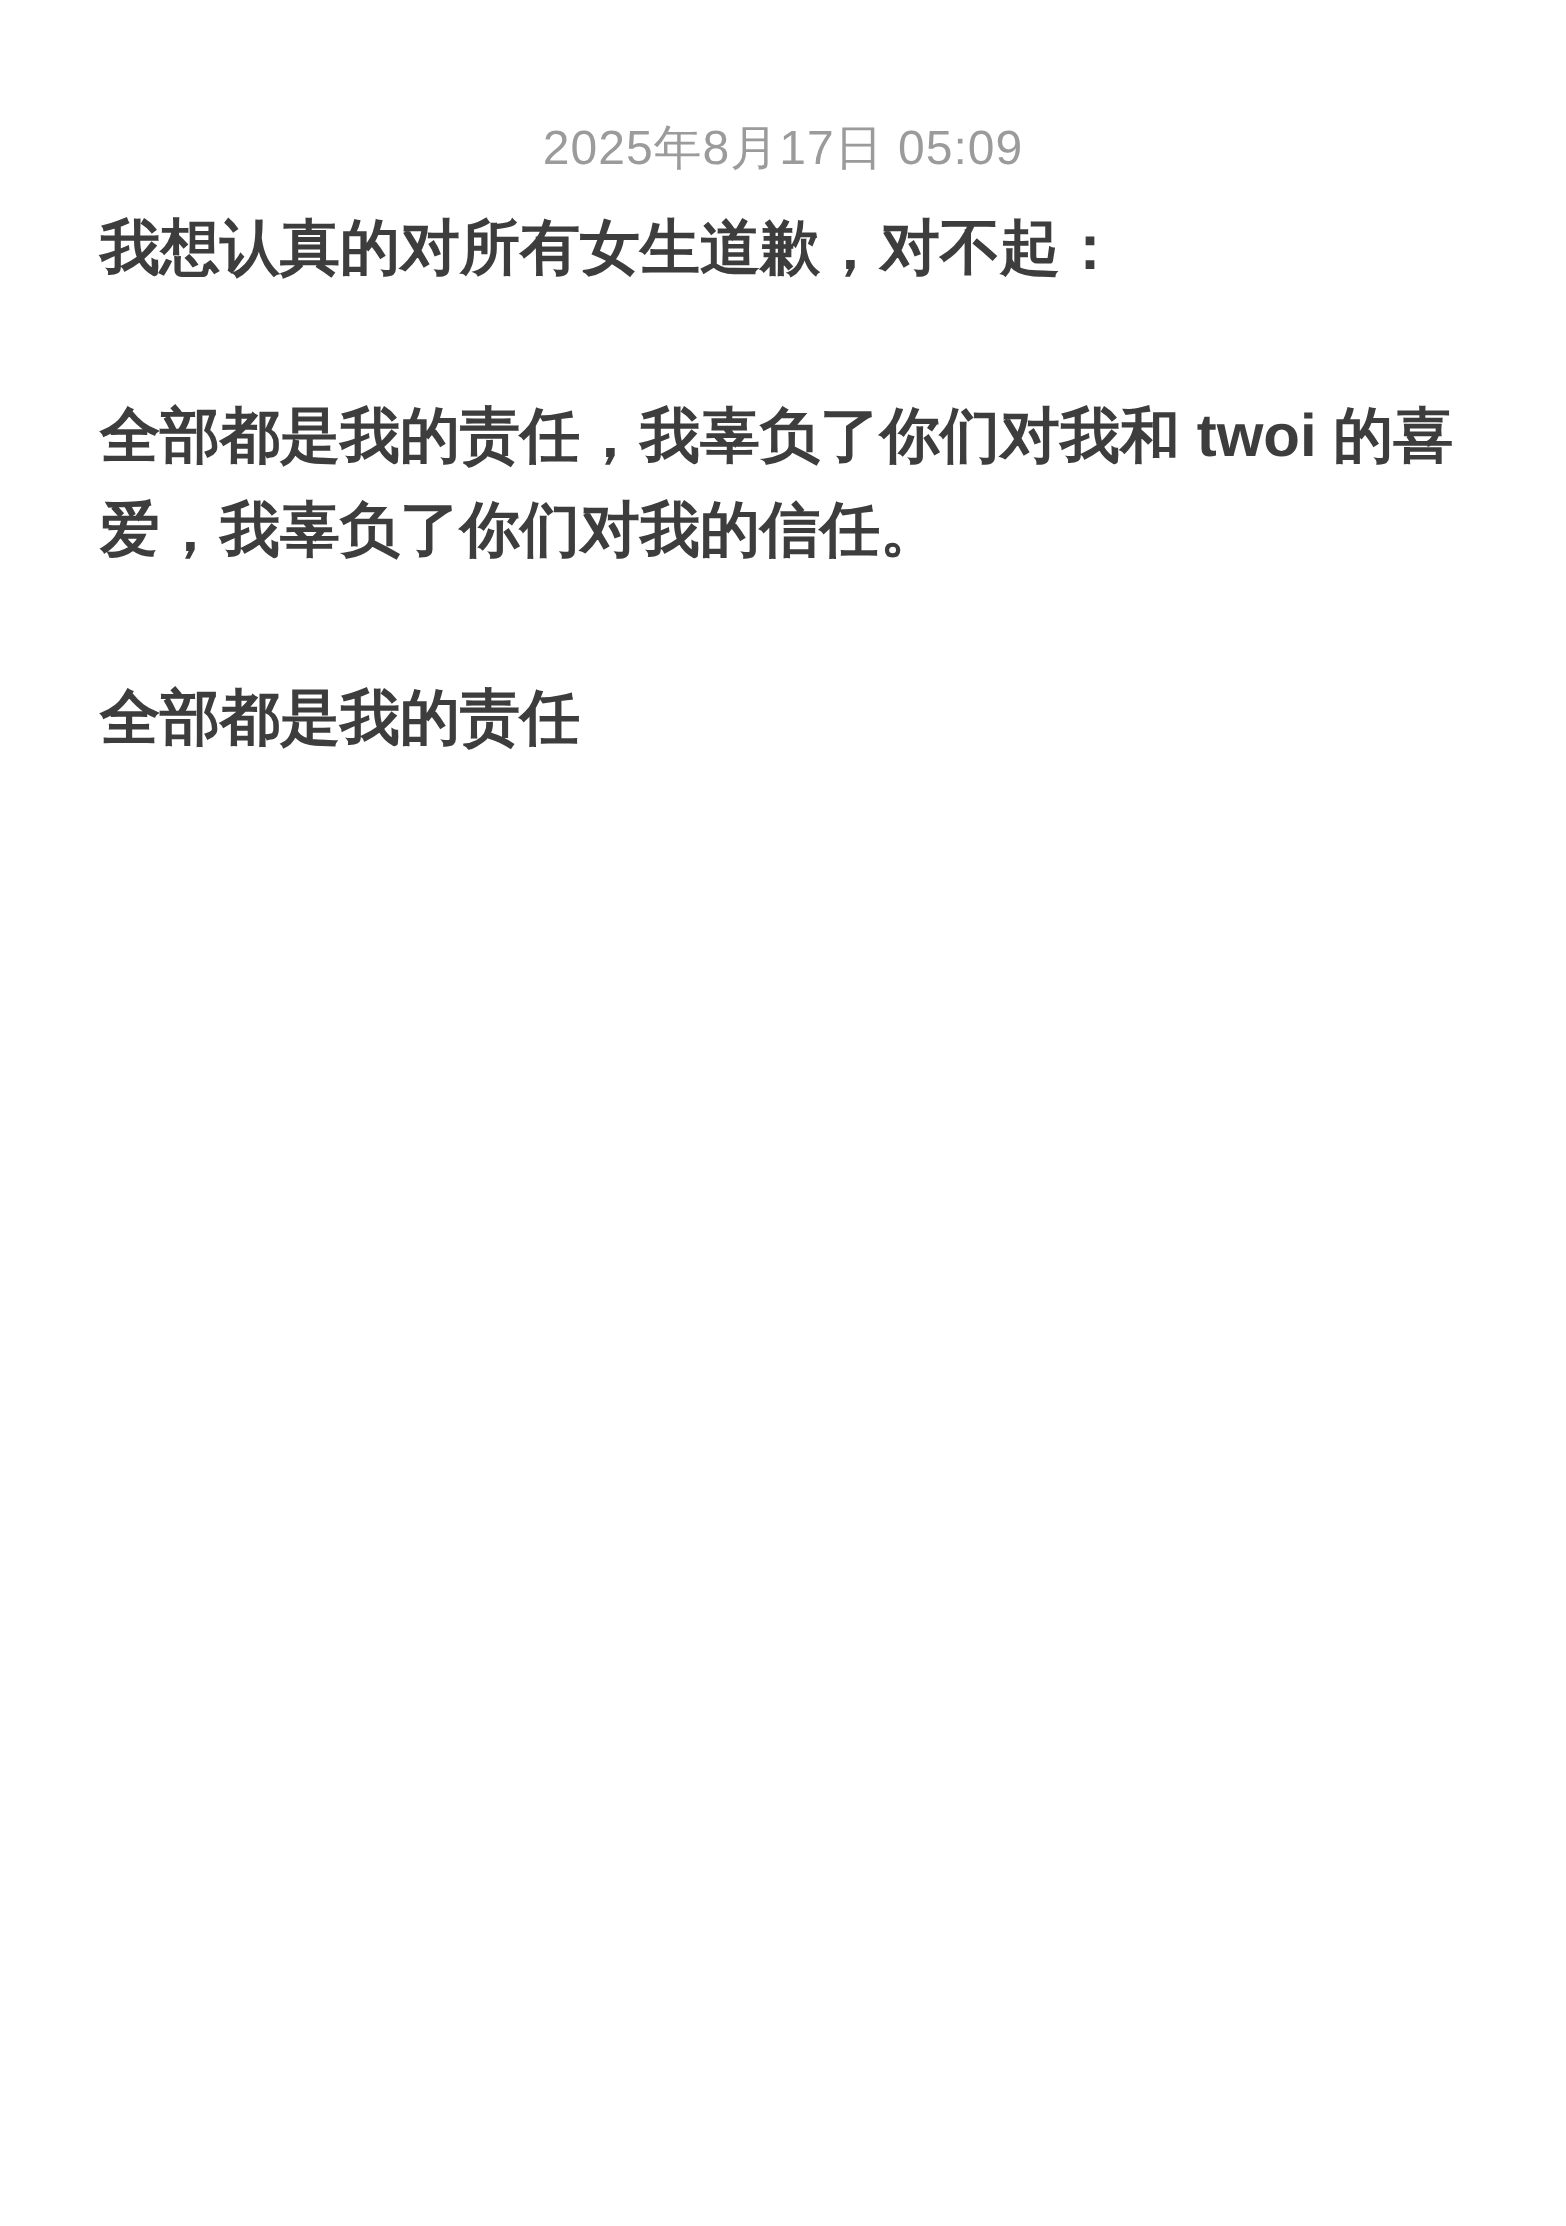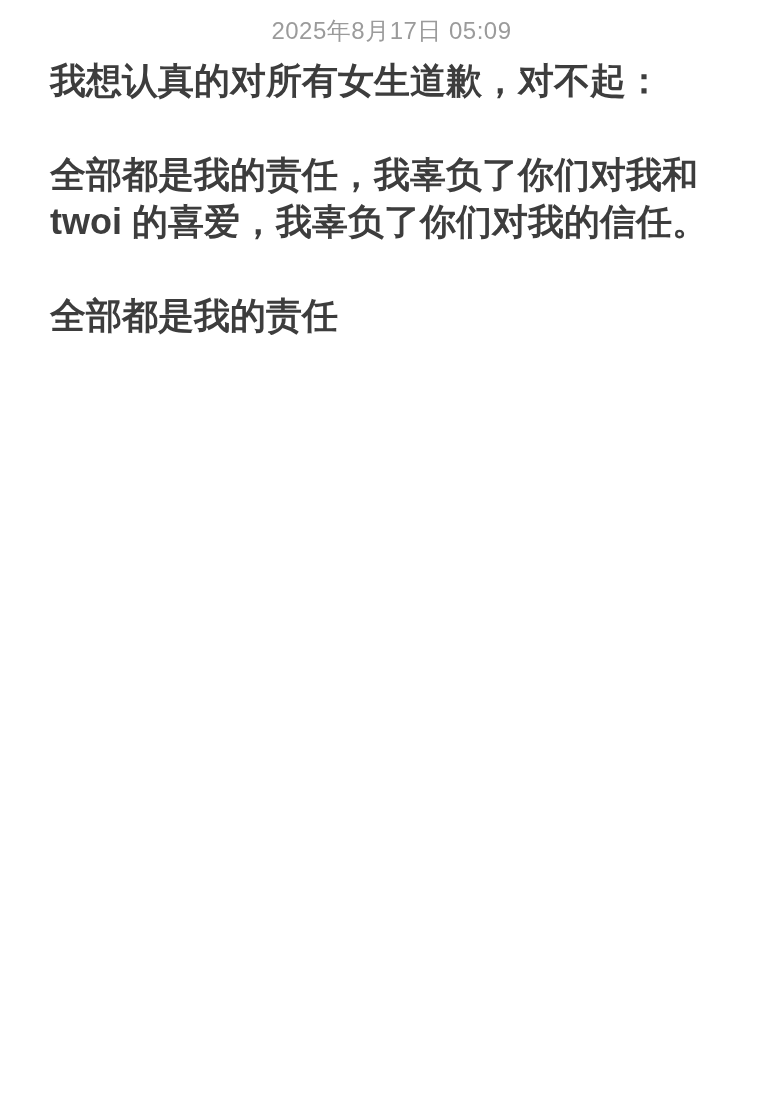--- a/index.html
+++ b/index.html
@@ -14,26 +14,27 @@
     font-family: "Liberation Sans", sans-serif;
   }
   .timestamp {
     padding-top: 14px;
     text-align: center;
     font-size: 24px;
     line-height: 33px;
     font-weight: 400;
     color: #9b9b9b;
     letter-spacing: 0.5px;
+    margin-top: 44px;
   }
   .post-body {
     margin: 10px 70px 0 50px;
     width: 684px;
     color: #3d3d3d;
-    font-size: 36px;
+    font-size: 30px;
     line-height: 47px;
     font-weight: 700;
     text-align: left;
     overflow-wrap: break-word;
     word-break: normal;
   }
   .post-body p {
     margin: 0 0 47px 0;
     padding: 0;
   }

